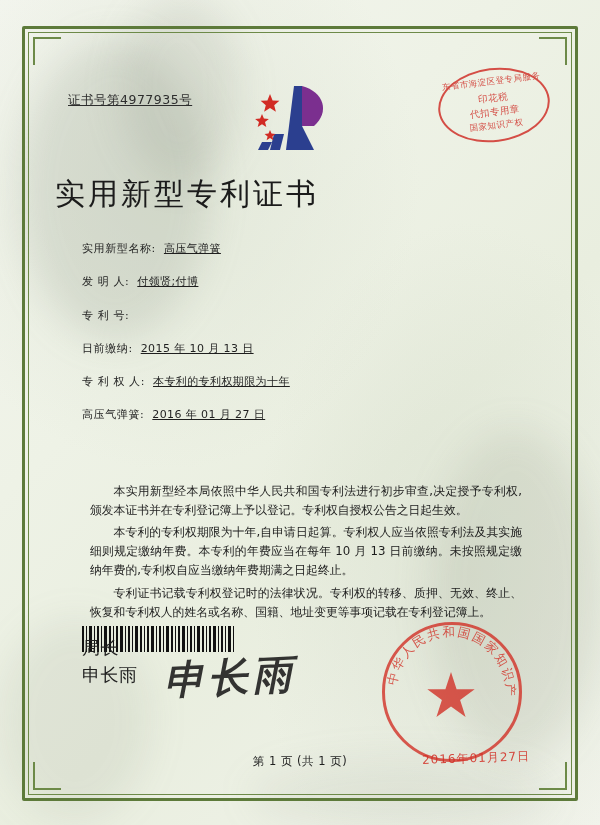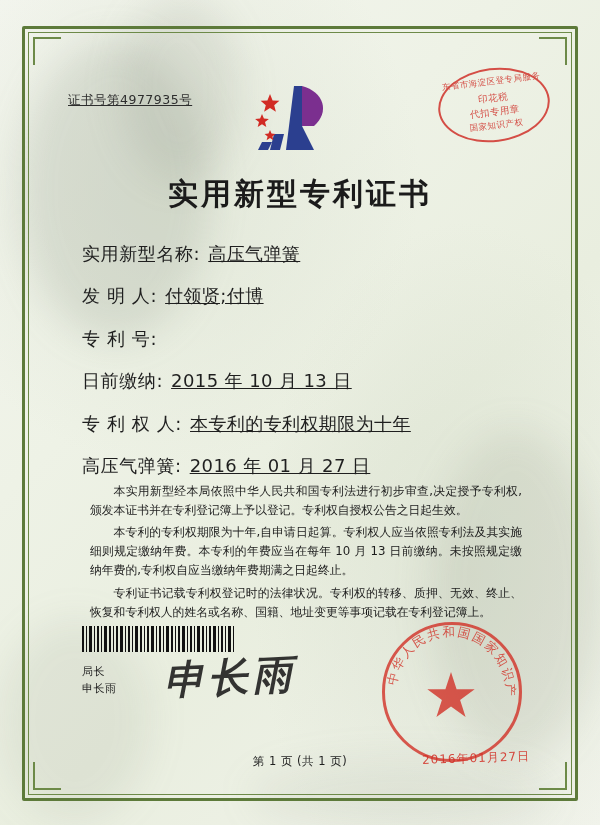--- a/index.html
+++ b/index.html
@@ -112,42 +112,41 @@
     white-space: nowrap;
   }
   .seal-top .l1 { top: 8px; }
   .seal-top .l2 { top: 24px; font-size: 9.5px; }
   .seal-top .l3 { top: 38px; font-size: 9.5px; }
   .seal-top .l4 { top: 52px; }
 
   
   .title {
     position: absolute;
-    left: 0; right: 0;
+    left: 11px; right: 0;
     top: 124px;
-    text-align: center;
     font-size: 30px;
-    font-weight: bold;
+    font-weight: normal;
     letter-spacing: 3px;
     color: #1b1b1b;
     font-family: "DejaVu Sans", "Liberation Sans", sans-serif;
   }
 
   
   .fields {
     position: absolute;
     left: 38px;
     top: 192px;
     right: 30px;
   }
   .field-row {
     display: flex;
     align-items: baseline;
     margin-bottom: 19px;
-    font-size: 18px;
+    font-size: 11px;
     color: #1f1f1f;
     line-height: 1.3;
   }
   .field-label {
     white-space: nowrap;
     letter-spacing: 0.6px;
   }
   .field-value {
     margin-left: 8px;
     letter-spacing: 0.4px;
@@ -176,22 +175,22 @@
     left: 38px;
     top: 576px;
     width: 152px;
     height: 26px;
   }
 
   
   .sig-block {
     position: absolute;
     left: 38px;
-    top: 614px;
-    font-size: 11px;
+    top: 584px;
+    font-size: 18px;
     color: #1f1f1f;
     line-height: 1.5;
     letter-spacing: 0.5px;
   }
   .sig-script {
     position: absolute;
     left: 120px;
     top: 600px;
     font-size: 40px;
     color: #1a1a1a;

